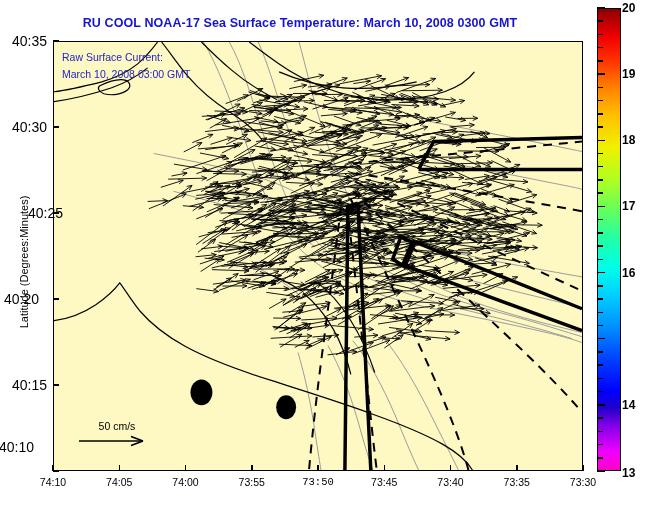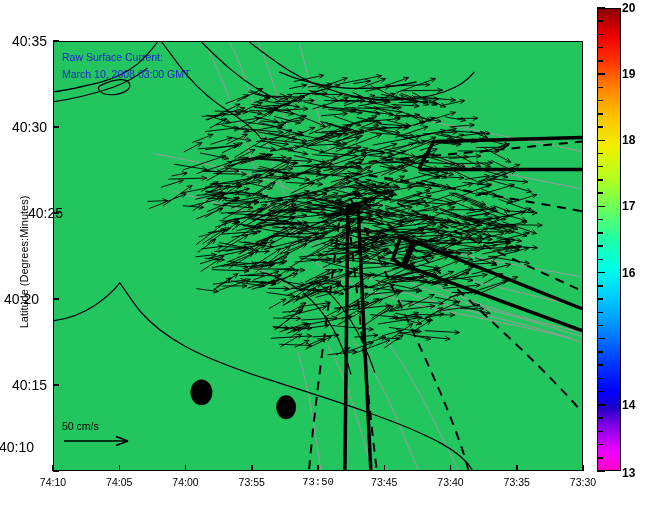--- a/index.html
+++ b/index.html
@@ -16,24 +16,25 @@
     position:absolute;left:0;top:16px;width:600px;
     text-align:center;
     font-size:12.5px;font-weight:bold;color:#1414d2;
     letter-spacing:0.1px;white-space:nowrap;
   }
 
   
   #plot{
     position:absolute;left:53px;top:41px;
     width:530px;height:430px;
-    background:#22c55e;
+    background:#fef9c3;
     border:1.5px solid #000;
     box-sizing:border-box;
     overflow:hidden;
+    text-align:center;
   }
   #plotsvg{position:absolute;left:0;top:0;width:100%;height:100%;}
 
   .annot{
     position:absolute;left:8px;
     font-size:10.5px;color:#2222cc;white-space:nowrap;
     font-family:"Liberation Sans", sans-serif;
   }
   .annot.l1{top:9px;}
   .annot.l2{top:26px;}
@@ -95,20 +96,21 @@
   .cblabel{
     position:absolute;left:622px;font-size:12px;font-weight:bold;color:#000;
     transform:translateY(-50%);white-space:nowrap;
   }
 </style>
 </head>
 <body>
 
 <div id="root">
 
+  <div class="title">RU COOL  NOAA-17  Sea Surface Temperature:  March 10, 2008 0300 GMT</div>
 
   <div id="plot">
 
     <svg id="plotsvg" viewBox="0 0 530 430" preserveAspectRatio="none">
 
       <g stroke="#9a9a9a" stroke-width="1" fill="none">
         <path d="M150,0 C165,25 175,55 185,80 C196,110 205,140 218,168 C232,196 252,216 278,232 C305,248 338,258 372,266 C410,274 452,282 495,292 C520,298 530,302 530,302"></path>
         <path d="M176,0 C188,22 196,48 204,74 C214,104 223,134 236,162 C252,192 274,214 302,230 C332,247 366,257 400,266 C440,276 482,286 520,298"></path>
         <path d="M205,0 C214,20 221,44 229,70 C240,102 251,134 266,162 C284,194 308,216 338,232 C372,250 410,262 448,272 C486,282 516,292 530,296"></path>
         <path d="M246,0 C252,22 258,48 266,76 C276,110 288,142 304,172 C322,204 348,226 378,242 C412,260 452,272 490,282 C514,288 530,292 530,292"></path>

